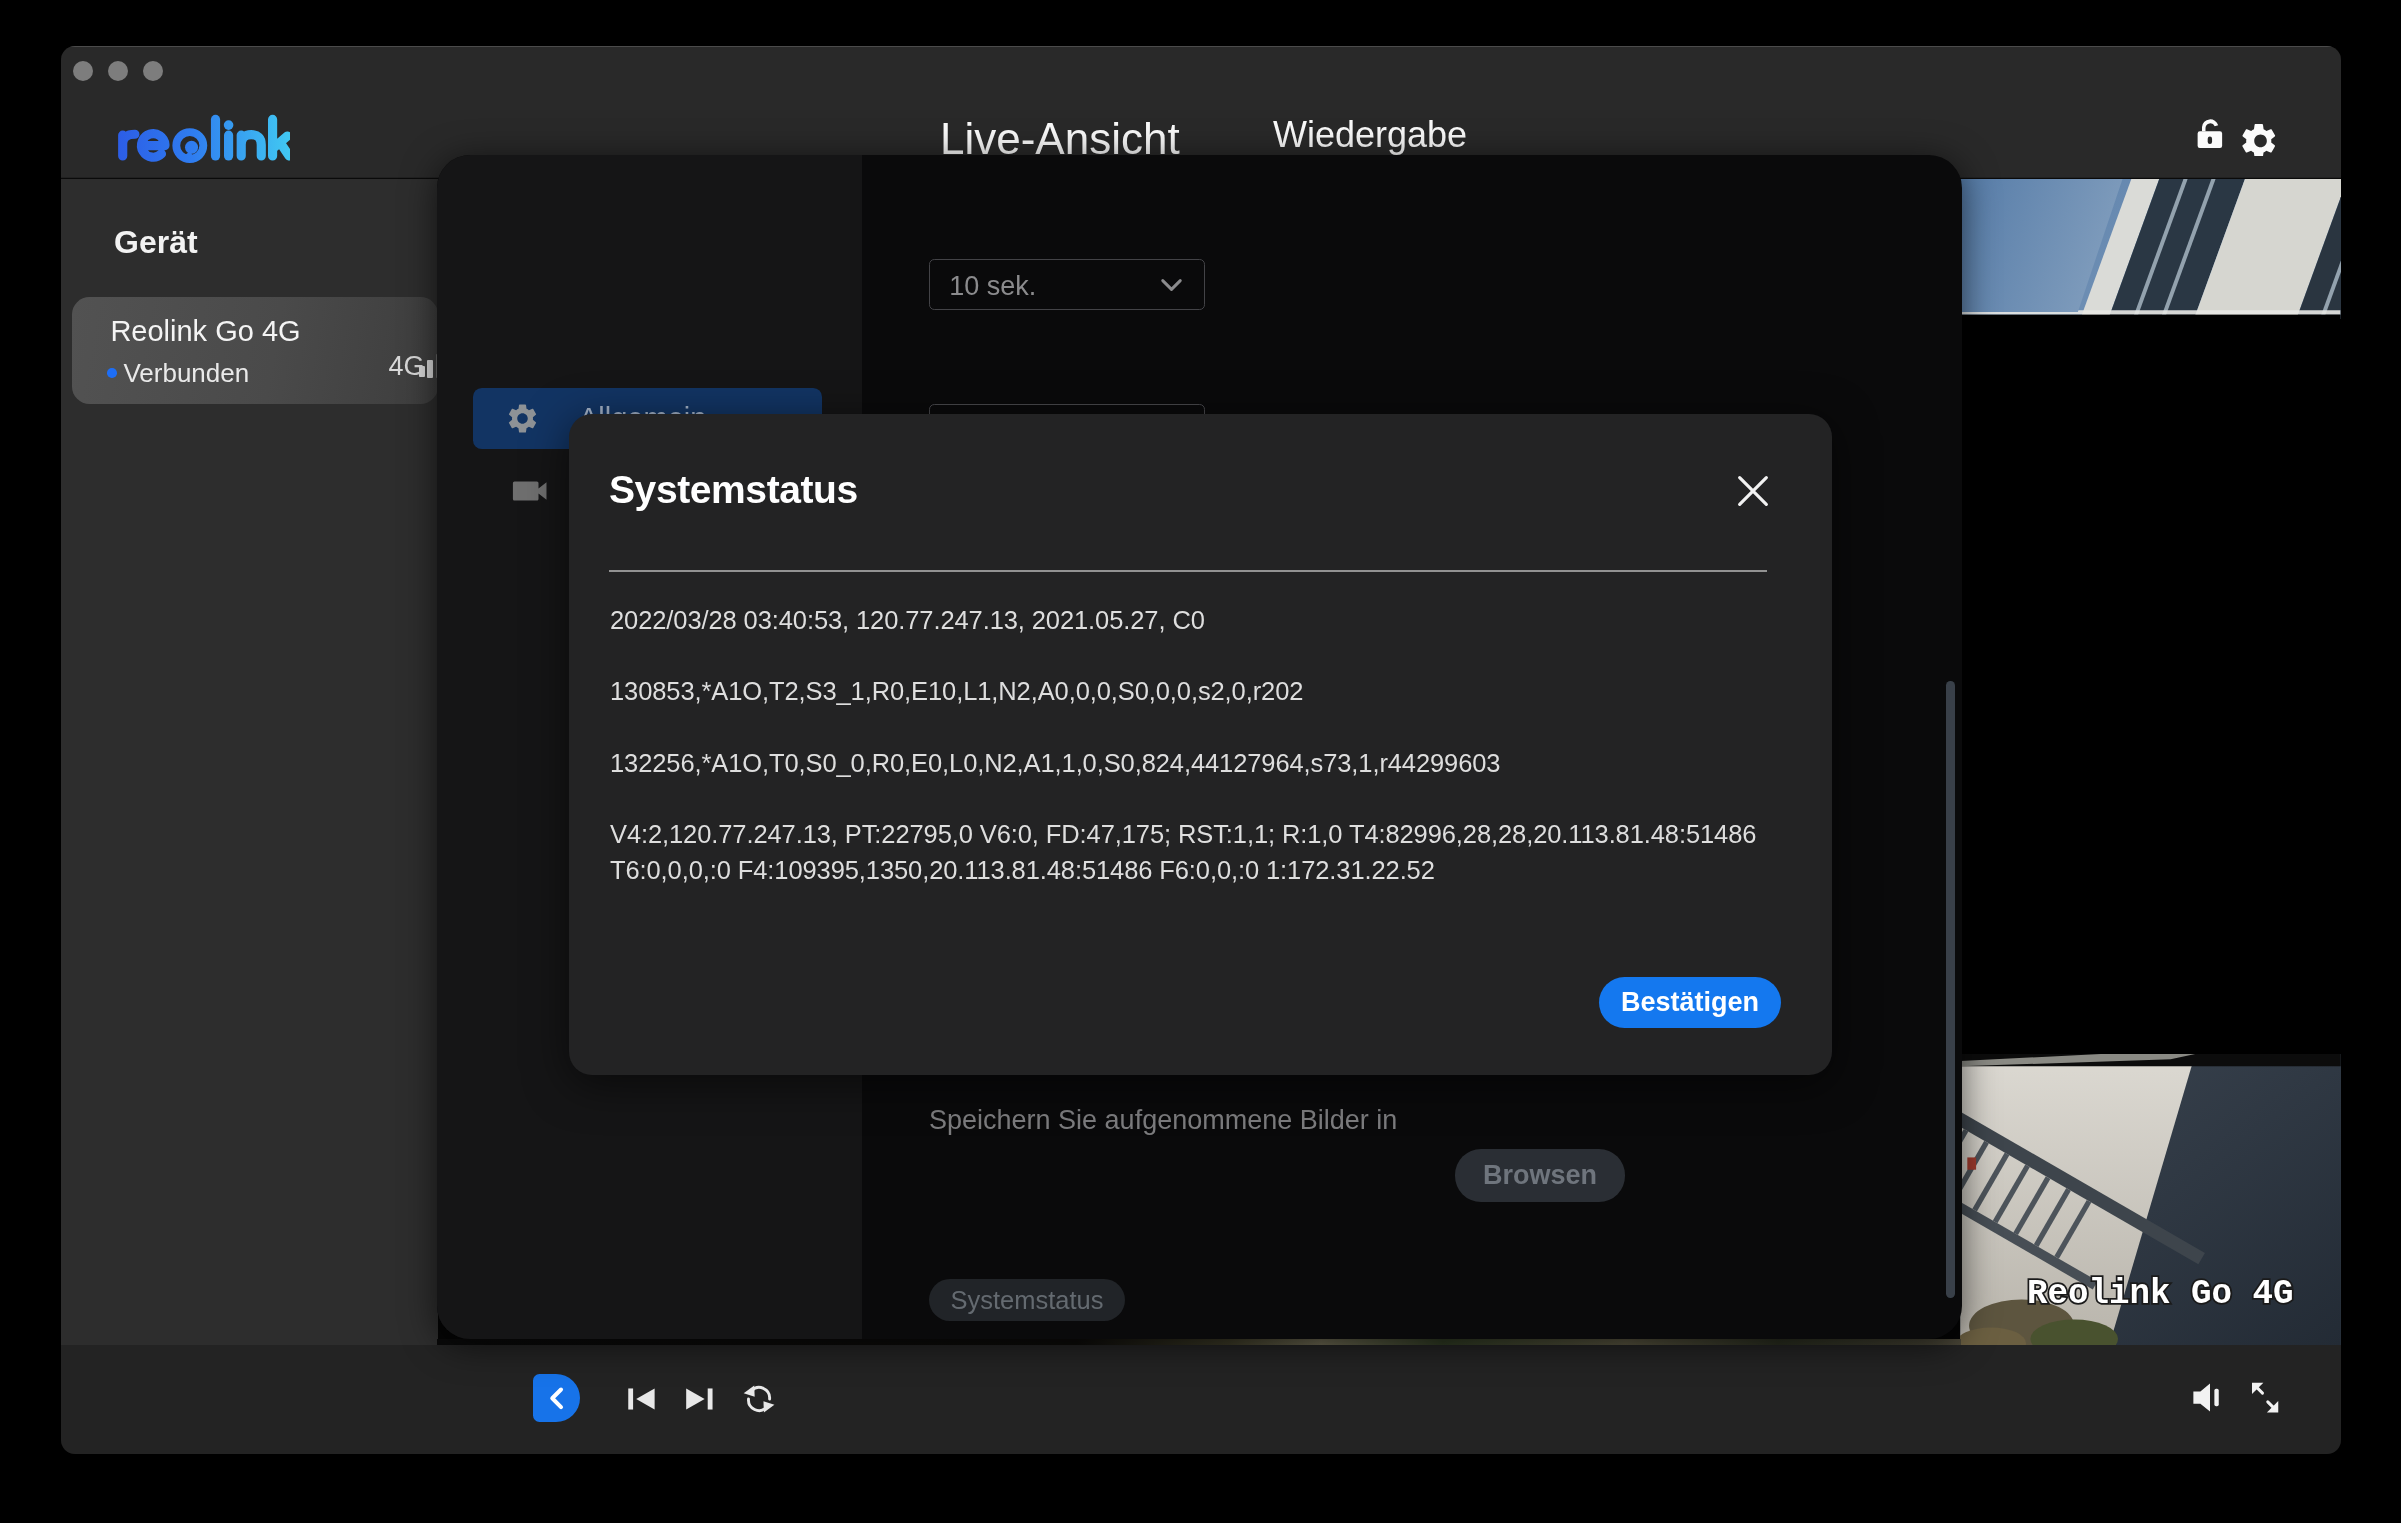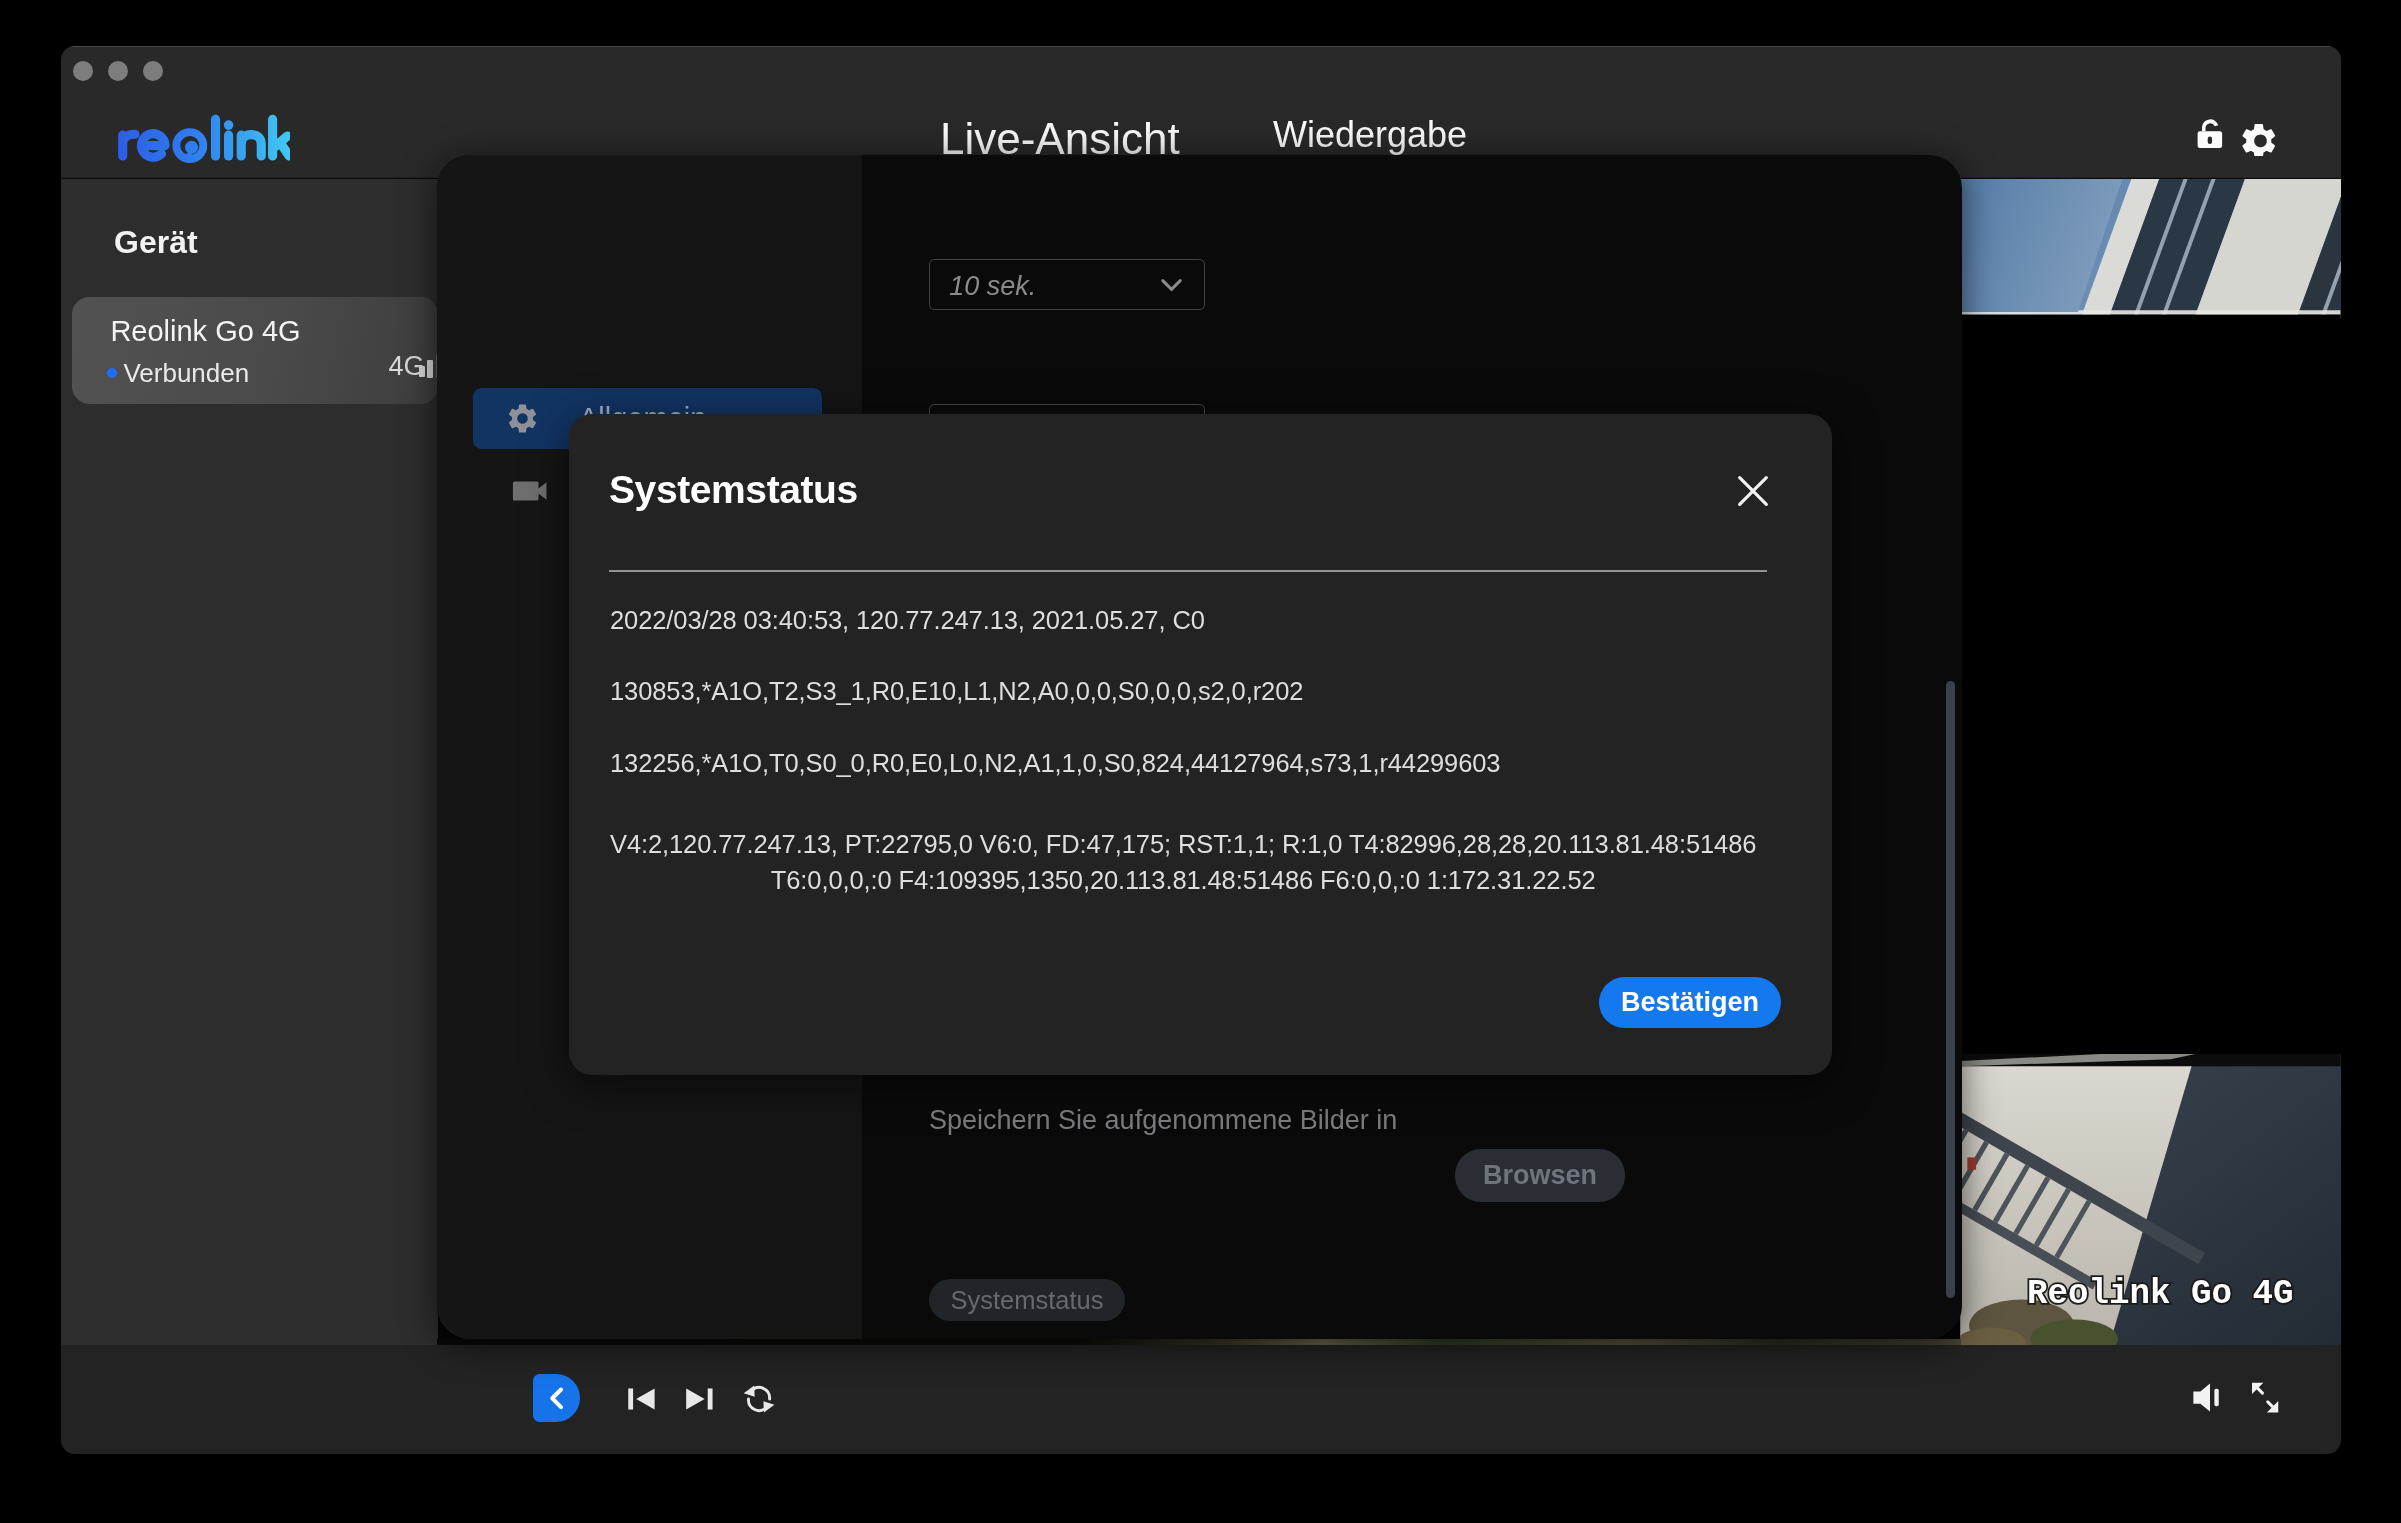--- a/index.html
+++ b/index.html
@@ -28,39 +28,39 @@
   
   #botbar{left:0;top:1299px;width:2280px;height:109px;background:#232323;}
   #bluebtn{left:472px;top:29px;width:47px;height:48px;border-radius:7px 26px 26px 7px;background:#1773e9;}
   
   #panel{left:376px;top:109px;width:1525px;height:1184px;border-radius:33px;background:#0a0a0b;box-shadow:0 5.3px 35px rgba(0,0,0,.6);overflow:hidden;}
   #panelcol{left:0;top:0;width:425px;height:1184px;background:#151516;}
   #ptitle{left:61px;top:108px;font-size:38px;line-height:43px;font-weight:bold;color:#525456;}
   #allg{left:36px;top:233px;width:349px;height:61px;border-radius:8.8px;background:#123463;}
   #allgtxt{left:106px;top:14px;font-size:29px;color:#a3b2c7;}
   #camicon{left:74px;top:320px;}
-  #sel10{left:492px;top:104px;width:276px;height:51px;border:1.8px solid #434347;border-radius:5.3px;box-sizing:border-box;font-style:italic;}
+  #sel10{left:492px;top:104px;width:276px;height:51px;border:1.8px solid #434347;border-radius:5.3px;box-sizing:border-box;}
   #sel10 span{position:absolute;left:19.3px;top:10.5px;font-size:27px;color:#8b8b8d;}
   #datumlbl{left:493px;top:211px;font-size:27px;color:#828284;margin-top:48px;}
   #datuminp{left:492px;top:249px;width:276px;height:53px;border:1.8px solid #47474b;border-radius:5.3px;box-sizing:border-box;}
   #speichlbl{left:492px;top:950px;font-size:27px;color:#7c7c7e;}
   #pathinp{left:492px;top:991px;width:500px;height:60px;border:1.8px solid #454549;border-radius:7px;box-sizing:border-box;}
   #pathinp span{position:absolute;left:21px;top:11.4px;font-size:27px;font-weight:bold;color:#8f8f91;}
   #browsen{left:1018px;top:994px;width:170px;height:53px;border-radius:26px;background:#2a2e34;text-align:center;line-height:53px;font-size:27px;font-weight:bold;color:#6f757d;}
   #sysbtn{left:492px;top:1124px;width:196px;height:42px;border-radius:21px;background:#212428;text-align:center;line-height:42px;font-size:25.5px;color:#646a70;}
   #pscroll{left:1509px;top:526px;width:8.8px;height:617px;border-radius:4.4px;background:#394049;}
   
   #modal{left:508px;top:368px;width:1263px;height:661px;border-radius:23px;background:#232324;box-shadow:0 8.8px 44px rgba(0,0,0,.55);}
   #mtitle{left:40px;top:54px;font-size:39px;font-weight:bold;color:#ffffff;letter-spacing:-0.4px;}
   #mdivider{left:40px;top:156px;width:1158px;height:1.8px;background:#929292;}
   .mline{left:41px;font-size:25.5px;line-height:36px;color:#dedede;letter-spacing:-0.1px;white-space:nowrap;}
   #ml1{top:188px;}
   #ml2{top:259px;}
   #ml3{top:331px;}
-  #ml4{top:412px;text-align:center;}
+  #ml4{top:402px;}
   #confirm{left:1030px;top:563px;width:182px;height:51px;border-radius:25.5px;background:#1478ef;text-align:center;line-height:51px;font-size:27px;font-weight:bold;color:#fff;}
 </style>
 </head>
 <body>
 <div id="win">
   <div class="abs" id="topbar"></div>
   <div class="abs tl" style="left:12.3px;"></div>
   <div class="abs tl" style="left:47px;"></div>
   <div class="abs tl" style="left:82px;"></div>
   <svg class="abs" id="logo" style="left:53px;top:56px;" width="176" height="61" viewBox="0 0 200 70">

